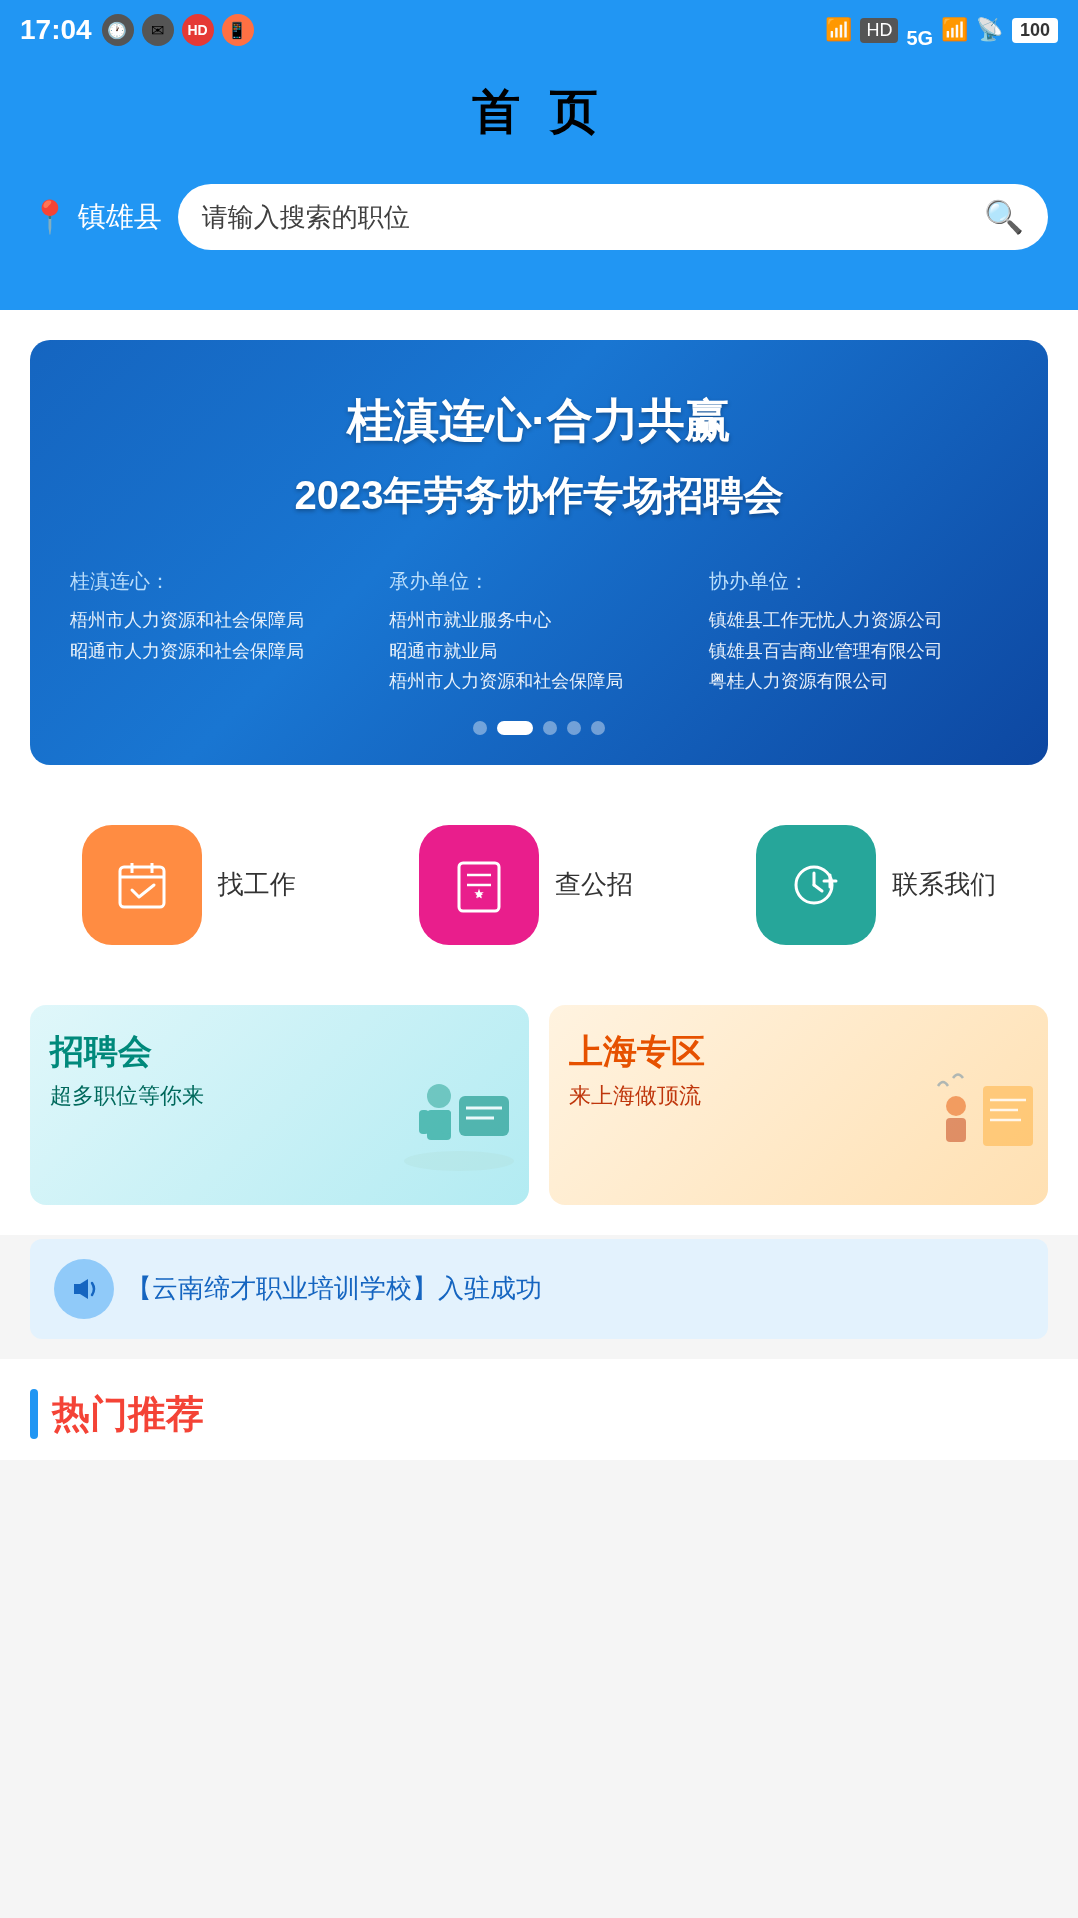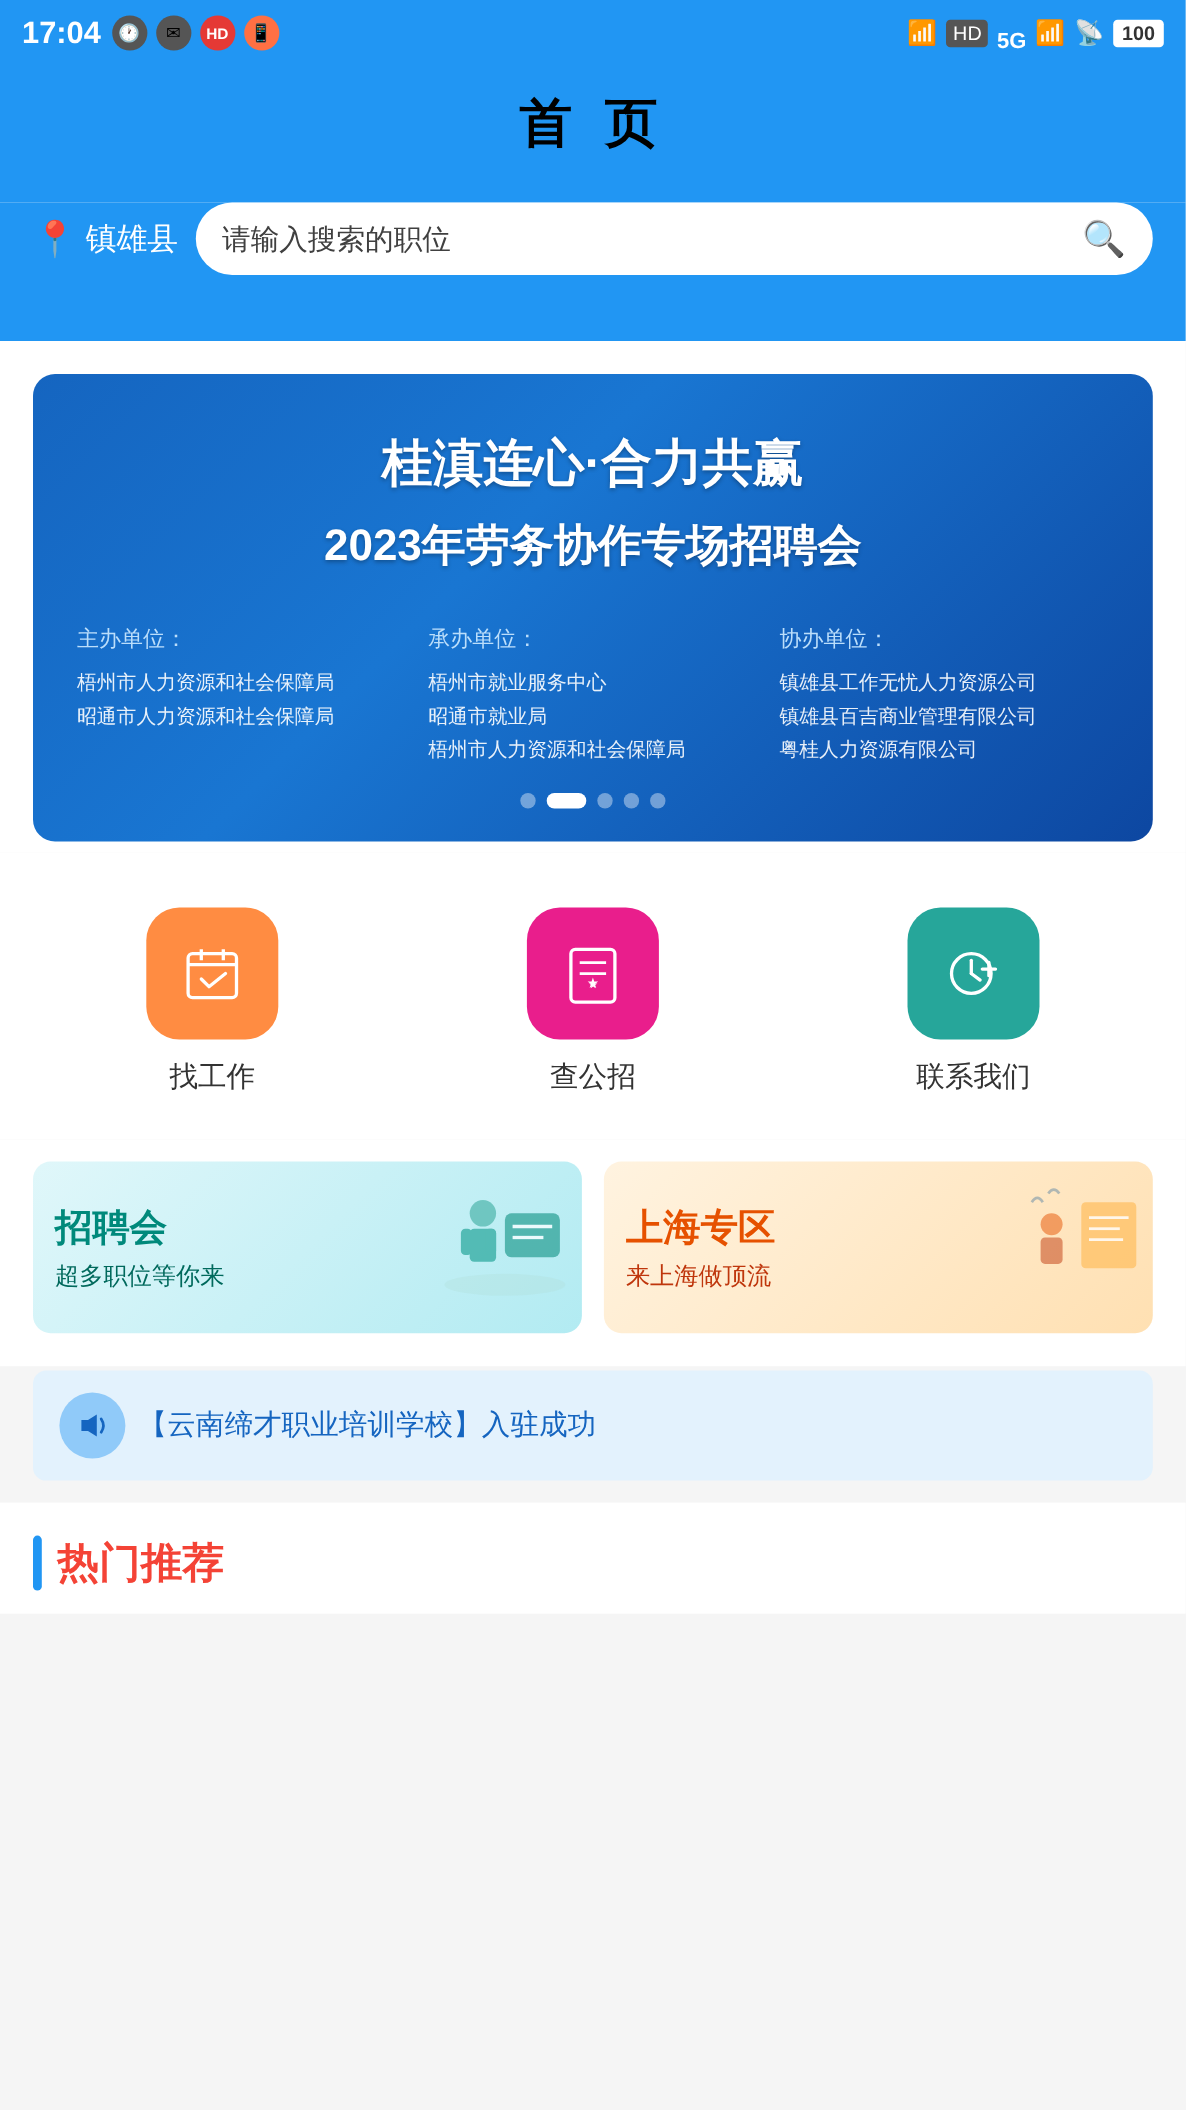--- a/index.html
+++ b/index.html
@@ -183,21 +183,21 @@
     
     .quick-icons-section {
       background: white;
       padding: 50px 20px 40px;
       display: flex;
       justify-content: space-around;
       align-items: flex-start;
     }
     .quick-icon-item {
       display: flex;
-      flex-direction: column;
+      flex-direction: row;
       align-items: center;
       gap: 16px;
       cursor: pointer;
     }
     .quick-icon-circle {
       width: 120px;
       height: 120px;
       border-radius: 30px;
       display: flex;
       align-items: center;
@@ -217,24 +217,24 @@
     .cards-row {
       background: white;
       padding: 20px 30px 30px;
       display: flex;
       gap: 20px;
     }
     .mini-card {
       flex: 1;
       border-radius: 16px;
       overflow: hidden;
-      height: 156px;
+      height: 200px;
       position: relative;
       display: flex;
-      align-items: center;
+      align-items: flex-start;
       padding: 24px 20px;
     }
     .mini-card-blue {
       background: linear-gradient(135deg, #e0f7fa, #b2ebf2);
     }
     .mini-card-peach {
       background: linear-gradient(135deg, #fff3e0, #ffe0b2);
     }
     .mini-card-text {
       z-index: 2;
@@ -344,21 +344,21 @@
     <span class="search-icon-btn">🔍</span>
   </div>
 </div>
 
 <div class="banner-section">
   <div class="banner-card">
     <div class="banner-title1">桂滇连心·合力共赢</div>
     <div class="banner-title2">2023年劳务协作专场招聘会</div>
     <div class="banner-details">
       <div class="banner-col">
-        <div class="banner-col-label">主办单位：</div>
+        <div class="banner-col-label">桂滇连心：</div>
         <div class="banner-col-item">梧州市人力资源和社会保障局</div>
         <div class="banner-col-item">昭通市人力资源和社会保障局</div>
       </div>
       <div class="banner-col">
         <div class="banner-col-label">承办单位：</div>
         <div class="banner-col-item">梧州市就业服务中心</div>
         <div class="banner-col-item">昭通市就业局</div>
         <div class="banner-col-item">梧州市人力资源和社会保障局</div>
       </div>
       <div class="banner-col">

